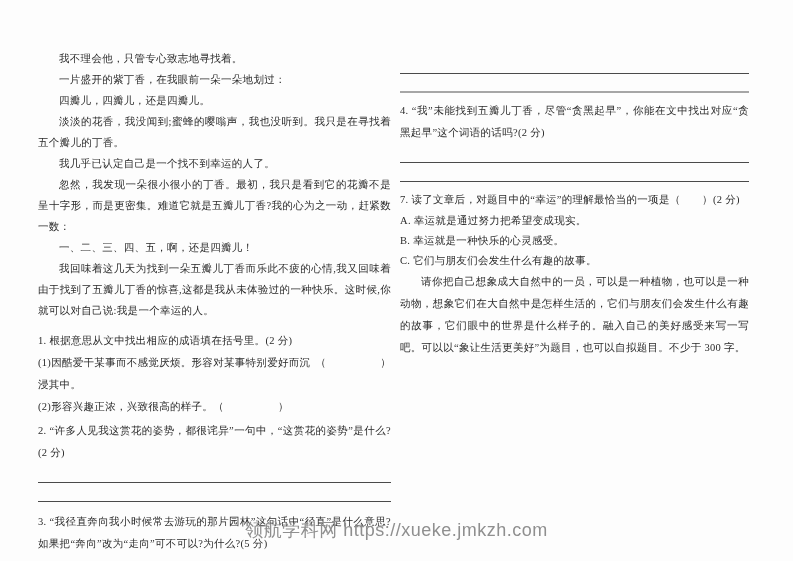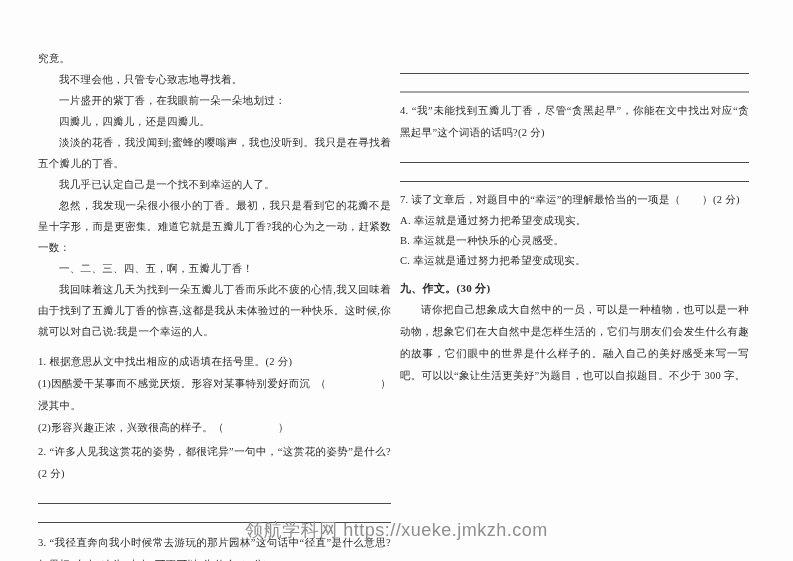--- a/index.html
+++ b/index.html
@@ -87,28 +87,27 @@
   .spacer-q4 { margin-top: 7px; }
 </style>
 </head>
 <body>
 
 <div class="page">
 
   <div class="col-left">
 
     <div class="passage">
-      <p class="tail">究竟。</p>
       <p>我不理会他，只管专心致志地寻找着。</p>
       <p>一片盛开的紫丁香，在我眼前一朵一朵地划过：</p>
       <p>四瓣儿，四瓣儿，还是四瓣儿。</p>
       <p>淡淡的花香，我没闻到;蜜蜂的嘤嗡声，我也没听到。我只是在寻找着五个瓣儿的丁香。</p>
       <p>我几乎已认定自己是一个找不到幸运的人了。</p>
       <p>忽然，我发现一朵很小很小的丁香。最初，我只是看到它的花瓣不是呈十字形，而是更密集。难道它就是五瓣儿丁香?我的心为之一动，赶紧数一数：</p>
-      <p>一、二、三、四、五，啊，五瓣儿丁香！</p>
+      <p>一、二、三、四、五，啊，还是四瓣儿！</p>
       <p>我回味着这几天为找到一朵五瓣儿丁香而乐此不疲的心情,我又回味着由于找到了五瓣儿丁香的惊喜,这都是我从未体验过的一种快乐。这时候,你就可以对自己说:我是一个幸运的人。</p>
     </div>
 
     <div class="qblock">
       <p class="q">1. 根据意思从文中找出相应的成语填在括号里。(2 分)</p>
       <div class="q-sub">
         <span>(1)因酷爱干某事而不感觉厌烦。形容对某事特别爱好而沉浸其中。</span>
         <span class="blank">（　　　　　）</span>
       </div>
       <div class="q-sub">
@@ -146,24 +145,23 @@
     <div>
       <div class="ans-line"></div>
       <div class="ans-line"></div>
     </div>
 
     <div class="qblock" style="margin-top:7px;">
       <p class="q">7. 读了文章后，对题目中的“幸运”的理解最恰当的一项是（　　）(2 分)</p>
       <div class="options">
         <p>A. 幸运就是通过努力把希望变成现实。</p>
         <p>B. 幸运就是一种快乐的心灵感受。</p>
-        <p>C. 幸运就是通过努力把希望变成现实。</p>
+        <p>C. 它们与朋友们会发生什么有趣的故事。</p>
       </div>
     </div>
 
-    <p class="section-heading">九、作文。(30 分)</p>
     <p class="composition-body">请你把自己想象成大自然中的一员，可以是一种植物，也可以是一种动物，想象它们在大自然中是怎样生活的，它们与朋友们会发生什么有趣的故事，它们眼中的世界是什么样子的。融入自己的美好感受来写一写吧。可以以“象让生活更美好”为题目，也可以自拟题目。不少于 300 字。</p>
 
   </div>
 
   <div class="watermark">领航学科网 https://xueke.jmkzh.com</div>
 
 </div>
 
 </body></html>

